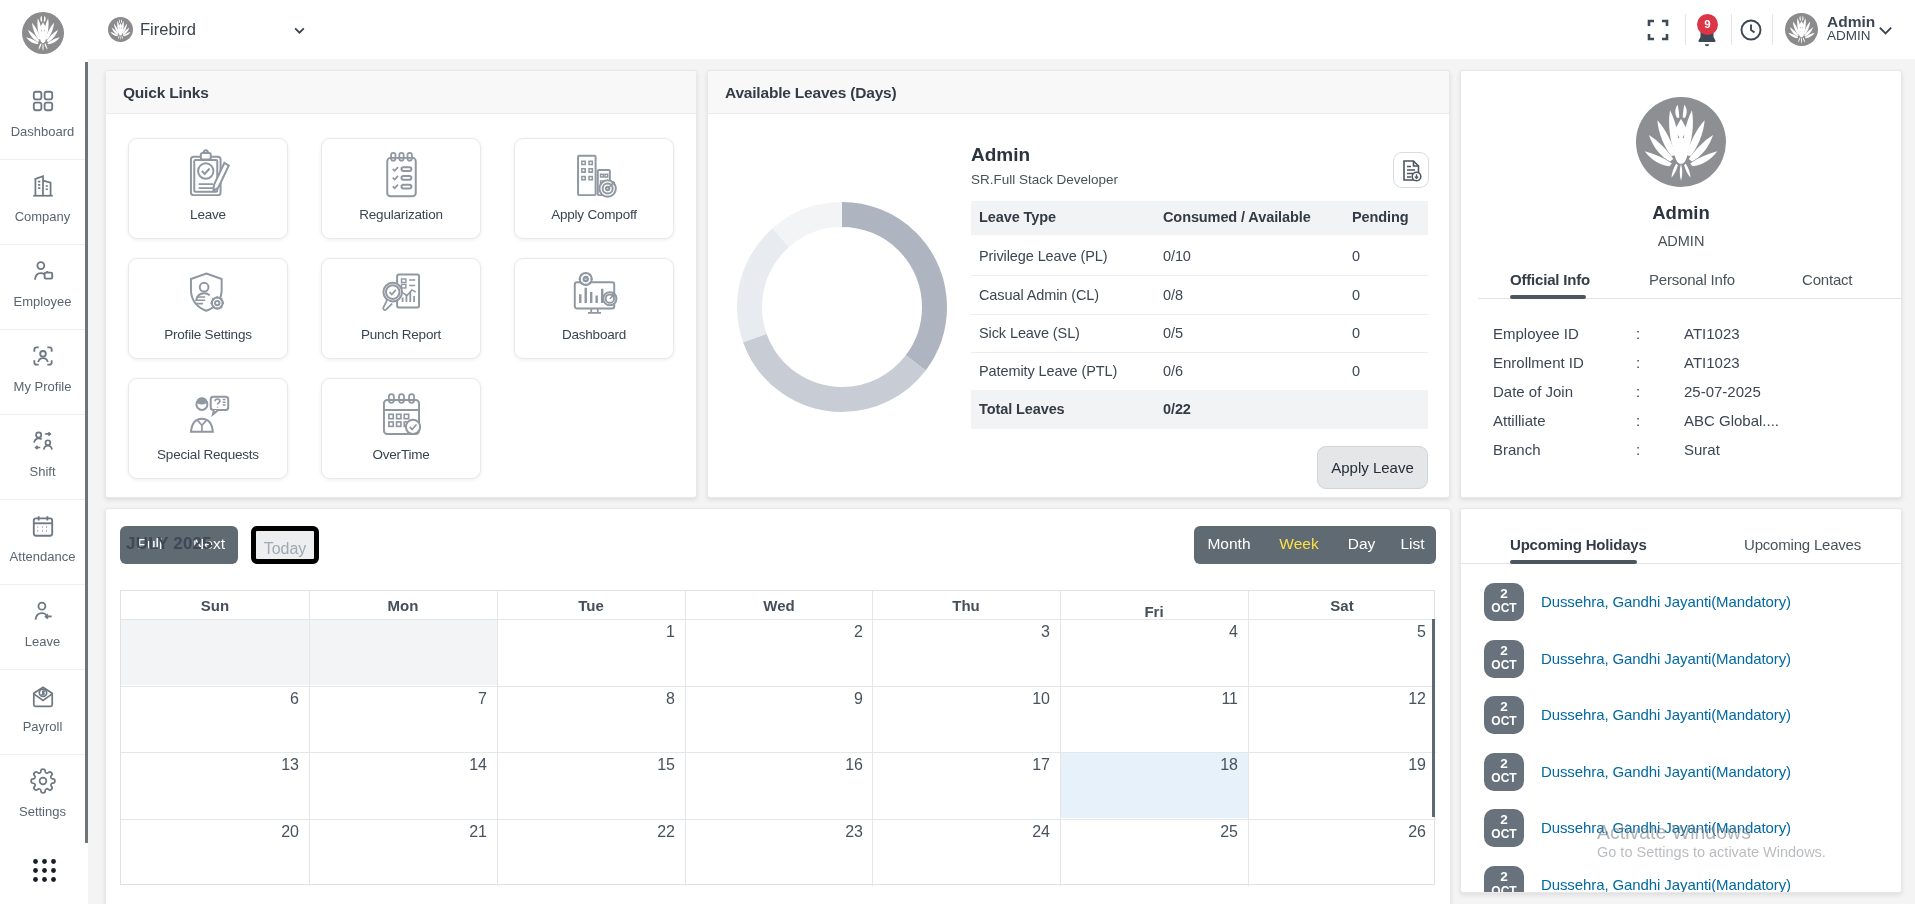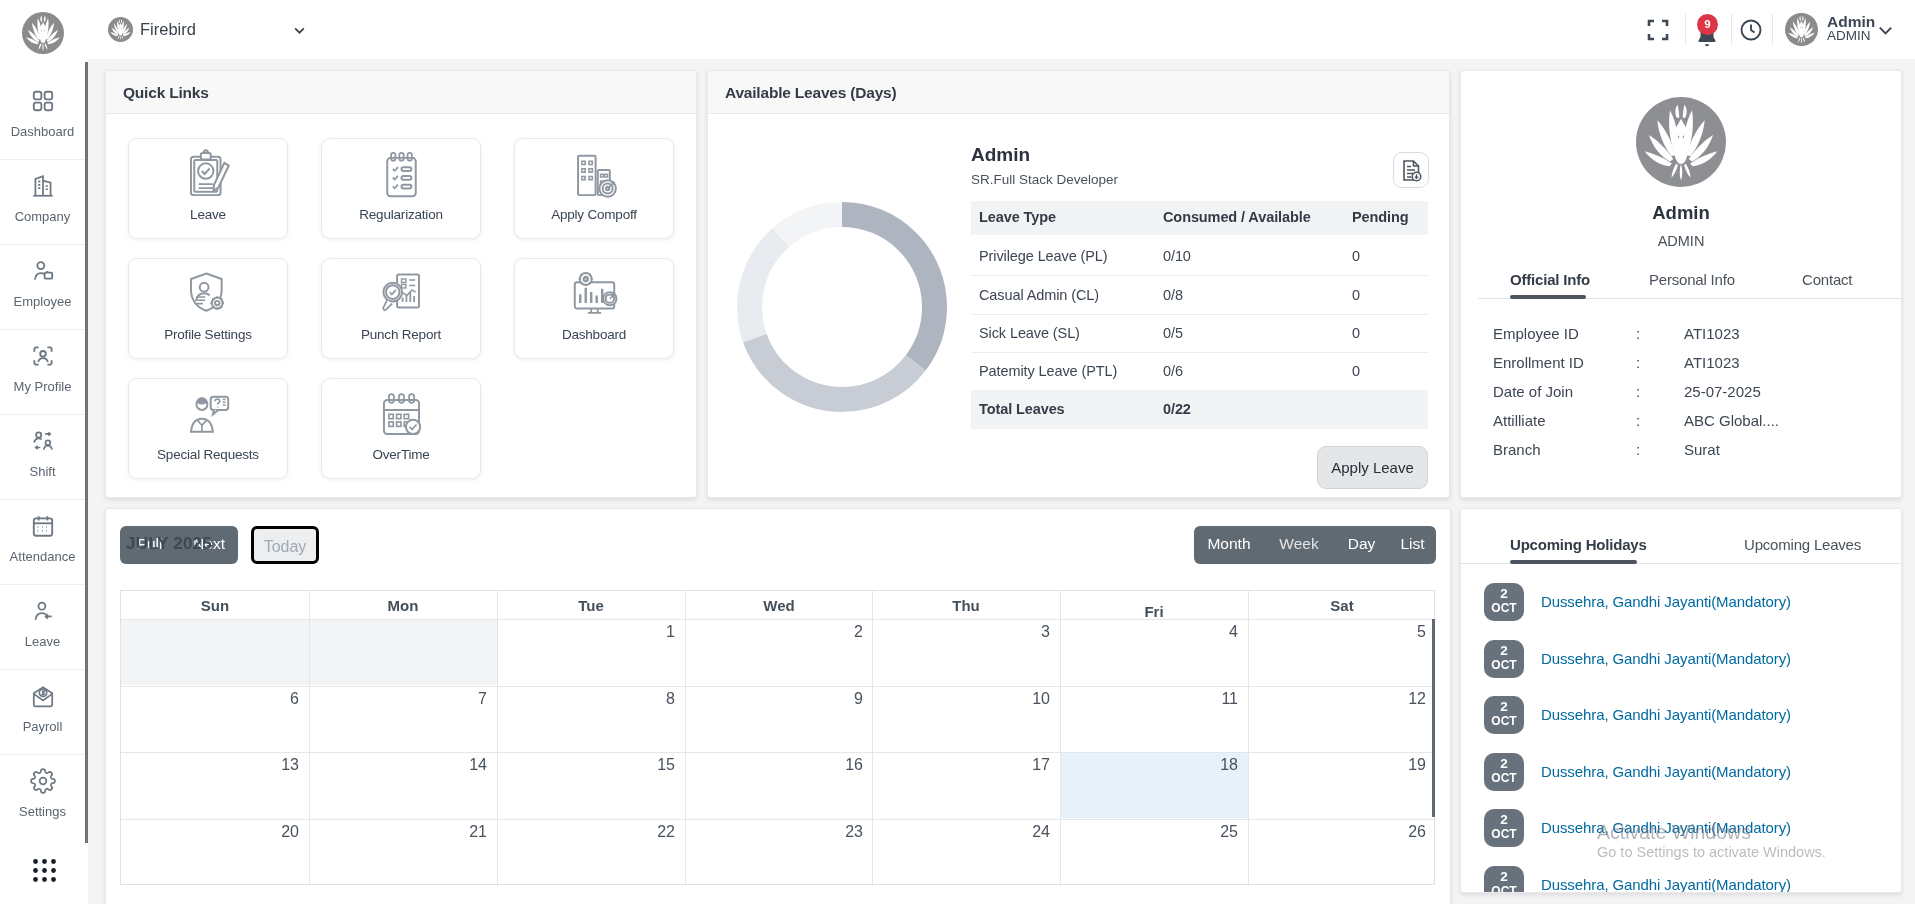--- a/index.html
+++ b/index.html
@@ -432,25 +432,25 @@
     ATI1023<br>ATI1023<br>25-07-2025<br>ABC Global....<br>Surat
   </div>
 </div>
 
 <div class="card" id="card-cal" style="left:105px; top:508px; width:1346px; height:396px; border-bottom:none; border-radius:3px 3px 0 0;">
 
   <div class="abs" style="left:14px; top:17px; width:118px; height:38px; background:#5f6a73; border-radius:6px;">
     <span class="abs" style="left:0; width:60px; text-align:center; top:9px; font-size:15.5px; color:#fff;">Full</span>
     <span class="abs" style="left:60px; width:58px; text-align:center; top:9px; font-size:15.5px; color:#fff;">Next</span>
   </div>
-  <div class="abs" style="left:145px; top:17px; width:68px; height:38px; background:#eceef0; border:3px solid #000000; border-radius:6px; font-size:16px; color:#9fa9b3; text-align:center; line-height:36px;">Today</div>
+  <div class="abs" style="left:145px; top:17px; width:68px; height:38px; background:#eceef0; border:5px solid #000000; border-radius:6px; font-size:16px; color:#9fa9b3; text-align:center; line-height:36px;">Today</div>
   <div class="abs" style="left:0; top:25px; width:1300px; text-align:left; font-size:17px; font-weight:700; color:#3f4955; letter-spacing:.2px;margin-left:20px;">JULY 2025</div>
   <div class="abs" style="left:1088px; top:17px; width:242px; height:38px; background:#5f6a73; border-radius:6px;">
     <span class="abs" style="left:0; width:70px; text-align:center; top:9px; font-size:15.5px; color:#fff;">Month</span>
-    <span class="abs" style="left:70px; width:70px; text-align:center; top:9px; font-size:15.5px; color:#e5e5e5;">Week</span>
+    <span class="abs" style="left:70px; width:70px; text-align:center; top:9px; font-size:15.5px; color:#fde047;">Week</span>
     <span class="abs" style="left:140px; width:55px; text-align:center; top:9px; font-size:15.5px; color:#fff;">Day</span>
     <span class="abs" style="left:195px; width:47px; text-align:center; top:9px; font-size:15.5px; color:#fff;">List</span>
   </div>
 
   <div class="cgrid" style="left:14px; top:81px; width:1315px; height:295px;">
 
     <div class="abs" style="left:0; top:28px; width:376px; height:66px; background:#f3f4f5;"></div>
     <div class="abs" style="left:939px; top:161px; width:188px; height:66px; background:#e7f1fa;"></div>
 
     <div class="cl" style="left:187.9px; top:0; width:1px; height:295px;"></div>

